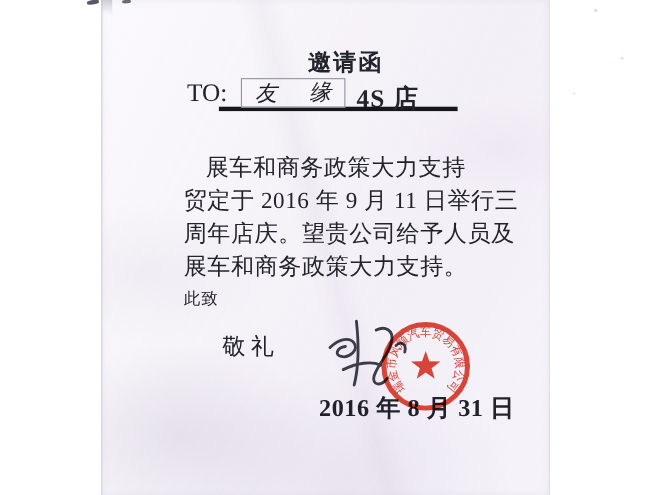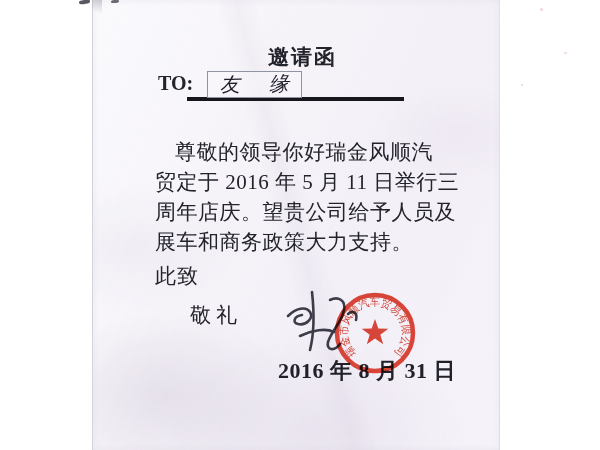--- a/index.html
+++ b/index.html
@@ -32,39 +32,39 @@
   .speck.s1{left:540px;top:8px;width:3px;height:3px;}
   .speck.s2{left:521px;top:84px;width:2px;height:2px;}
   .speck.s3{left:564px;top:52px;width:3px;height:2px;}
 
   
   .ink{color:#23232c;}
   .title{
     position:absolute;left:176px;top:43px;
     font-size:21px;font-weight:bold;letter-spacing:2px;
   }
-  .to-label{position:absolute;left:66px;top:72px;font-size:20px;font-weight:bold;}
+  .to-label{position:absolute;left:66px;top:72px;font-size:23px;font-weight:normal;}
   .to-underline{position:absolute;left:95px;top:97px;width:217px;height:4px;background:#16171c;}
   .to-box{
     position:absolute;left:115px;top:71px;width:93px;height:25px;
     border:1px solid #9093a0;background:rgba(250,248,252,.4);
     display:flex;align-items:center;
   }
   .to-name{
     font-size:20px;font-style:italic;letter-spacing:12px;text-indent:12px;
     color:#1d1d28;transform:rotate(-1deg);white-space:nowrap;
   }
   .to-suffix{position:absolute;left:220px;top:74px;font-size:23px;font-weight:bold;letter-spacing:1px;}
 
   .body-line{position:absolute;left:63px;font-size:21px;letter-spacing:0.5px;white-space:nowrap;}
   .bl0{top:138px;padding-left:20px;}
   .bl1{top:168px;}
   .bl2{top:198px;}
   .bl3{top:228px;}
-  .closing{position:absolute;left:63px;top:262px;font-size:21px;letter-spacing:1px;}
+  .closing{position:absolute;left:63px;top:262px;font-size:15px;letter-spacing:1px;}
   .salutation{position:absolute;left:98px;top:301px;font-size:21px;letter-spacing:5px;text-align:right;}
 
   .date-line{
     position:absolute;left:186px;top:356px;font-size:22px;font-weight:bold;
     letter-spacing:0.5px;z-index:3;mix-blend-mode:multiply;white-space:nowrap;
   }
 
   
   .stamp{position:absolute;left:228px;top:278px;width:110px;height:110px;z-index:2;opacity:.92;}
   .signature{position:absolute;left:190px;top:286px;width:90px;height:78px;z-index:4;mix-blend-mode:multiply;}
@@ -74,32 +74,33 @@
 
 <div class="paper"></div>
 
 <div class="mark1"></div>
 <div class="mark2"></div>
 <div class="smudge"></div>
 <div class="speck s1"></div>
 <div class="speck s2"></div>
 <div class="speck s3"></div>
 
-<div class="paper" style="background:none;border:none;box-shadow:none;">
+<div class="paper" style="background:none;border:none;box-shadow:none;margin-left:12px;">
 
   <div class="title ink">邀请函</div>
 
   <div class="to-label ink">TO:</div>
   <div class="to-underline"></div>
   <div class="to-box">
     <span class="to-name">友 缘</span>
   </div>
+  <div class="to-suffix ink">4S 店</div>
 
-  <div class="body-line bl0 ink">尊敬的领导你好瑞金风顺汽</div>
-  <div class="body-line bl1 ink">贸定于 2016 年 5 月 11 日举行三</div>
+  <div class="body-line bl0 ink">展车和商务政策大力支持</div>
+  <div class="body-line bl1 ink">贸定于 2016 年 9 月 11 日举行三</div>
   <div class="body-line bl3 ink">展车和商务政策大力支持。</div>
   <div class="body-line bl2 ink">周年店庆。望贵公司给予人员及</div>
 
   <div class="closing ink">此致</div>
   <div class="salutation ink">敬礼</div>
 
   <svg class="stamp" viewBox="0 0 110 110">
     <circle cx="55" cy="55" r="38" fill="none" stroke="#d43728" stroke-width="4.5"></circle>
     <polygon points="55,41 58.3,50.5 68.3,50.7 60.3,56.7 63.2,66.3 55,60.6 46.8,66.3 49.7,56.7 41.7,50.7 51.7,50.5" fill="#d43728"></polygon>
     <defs>

